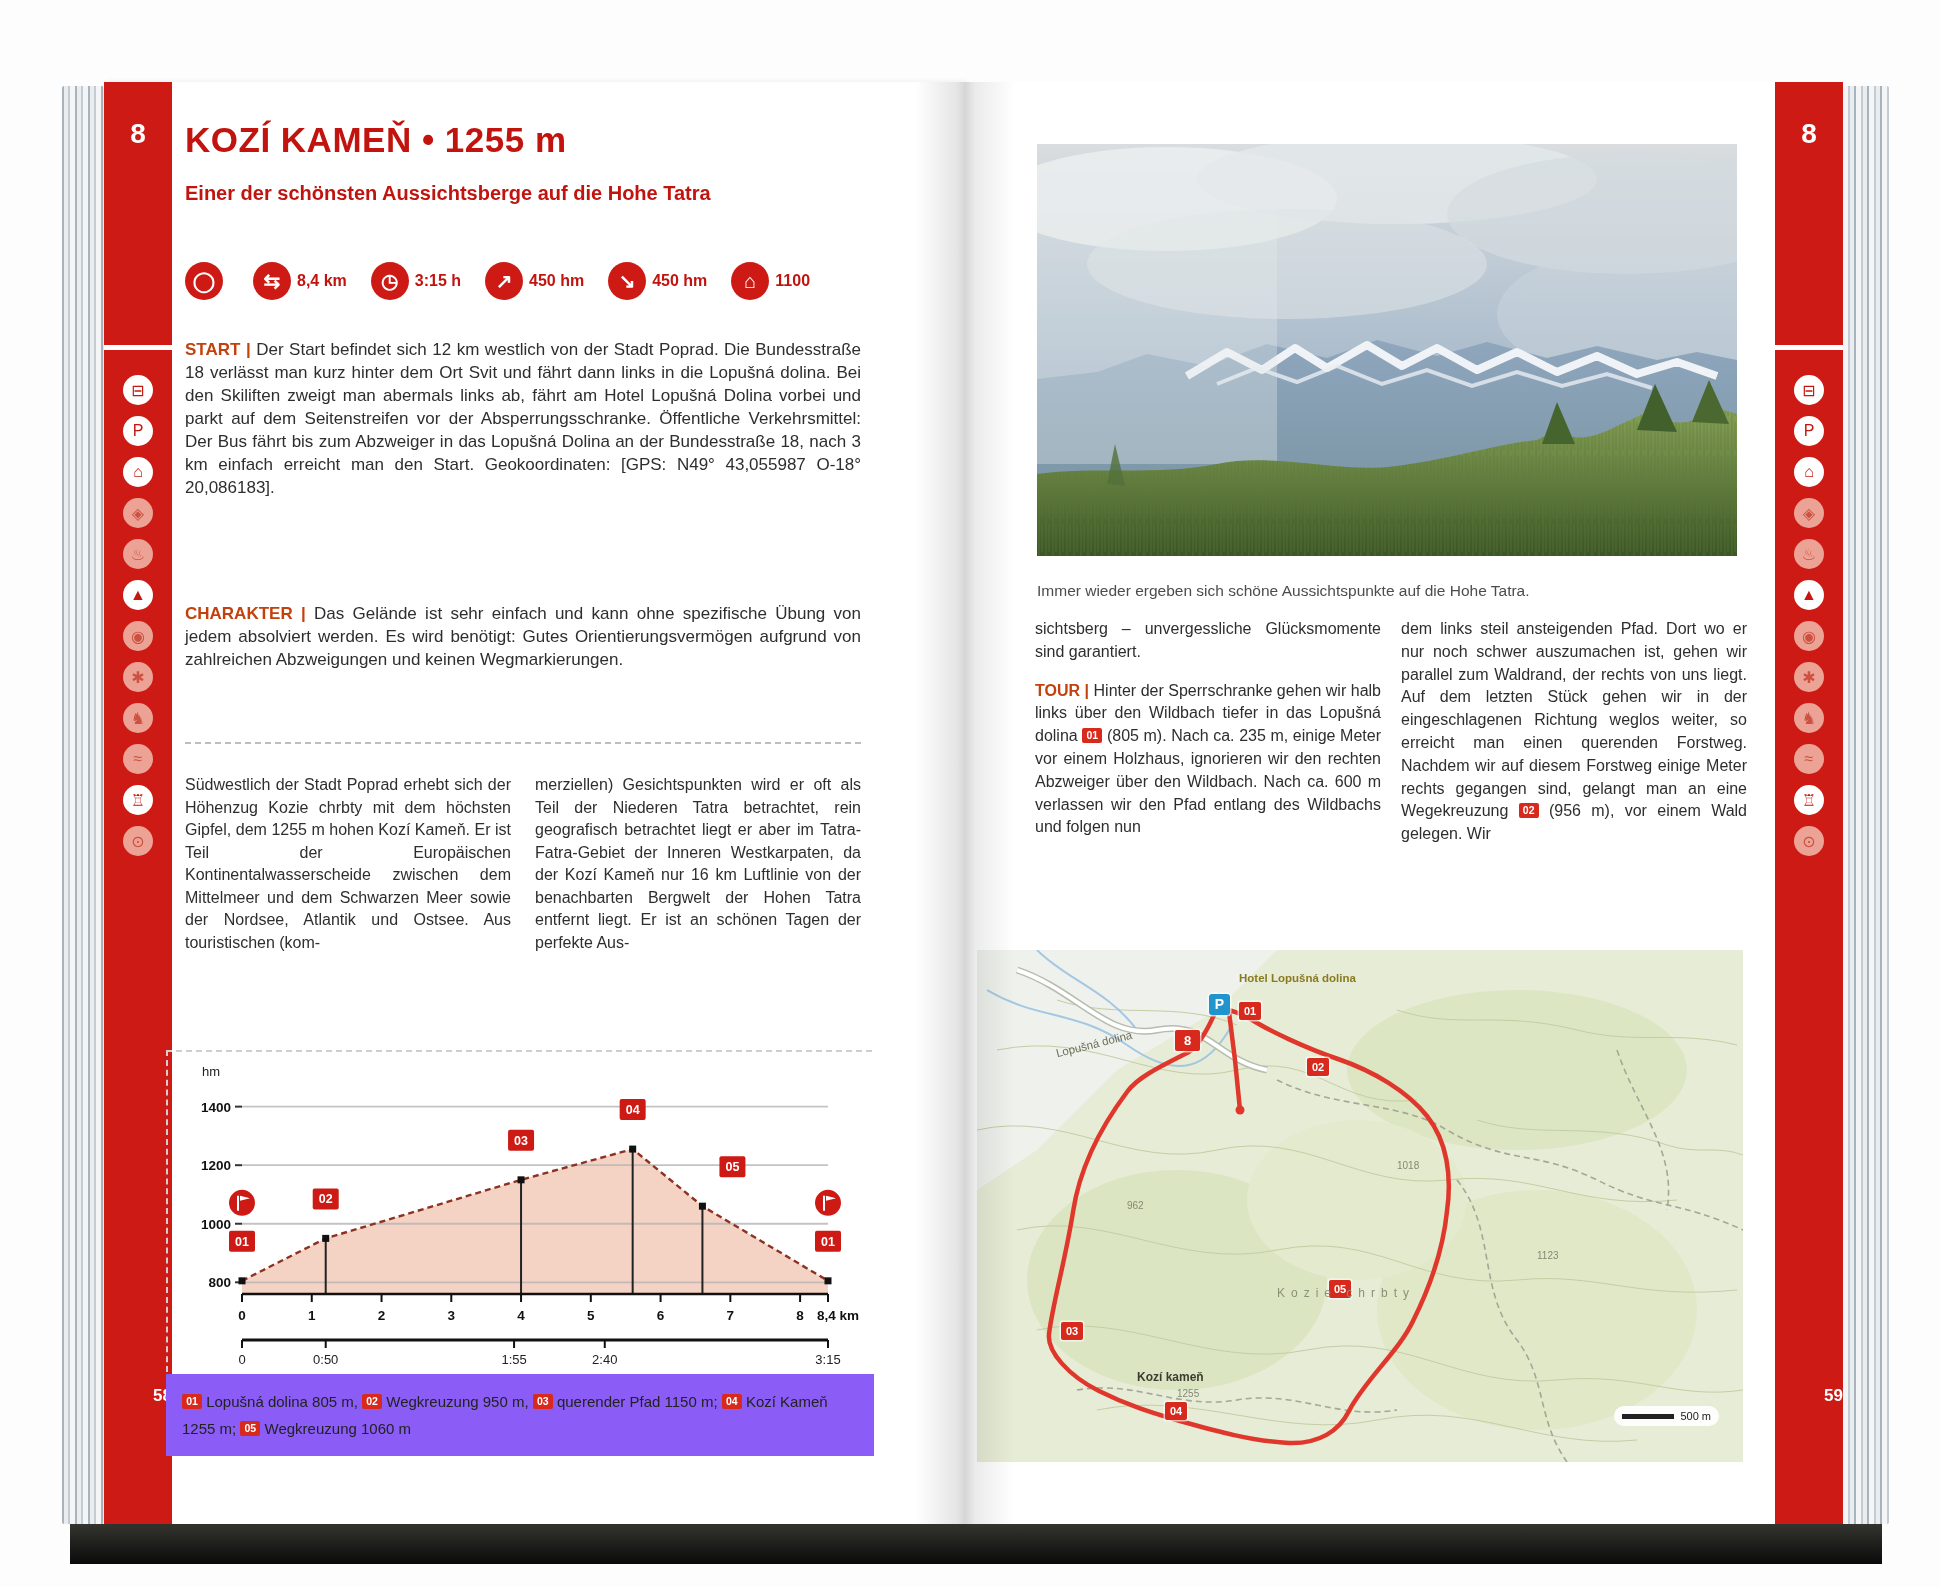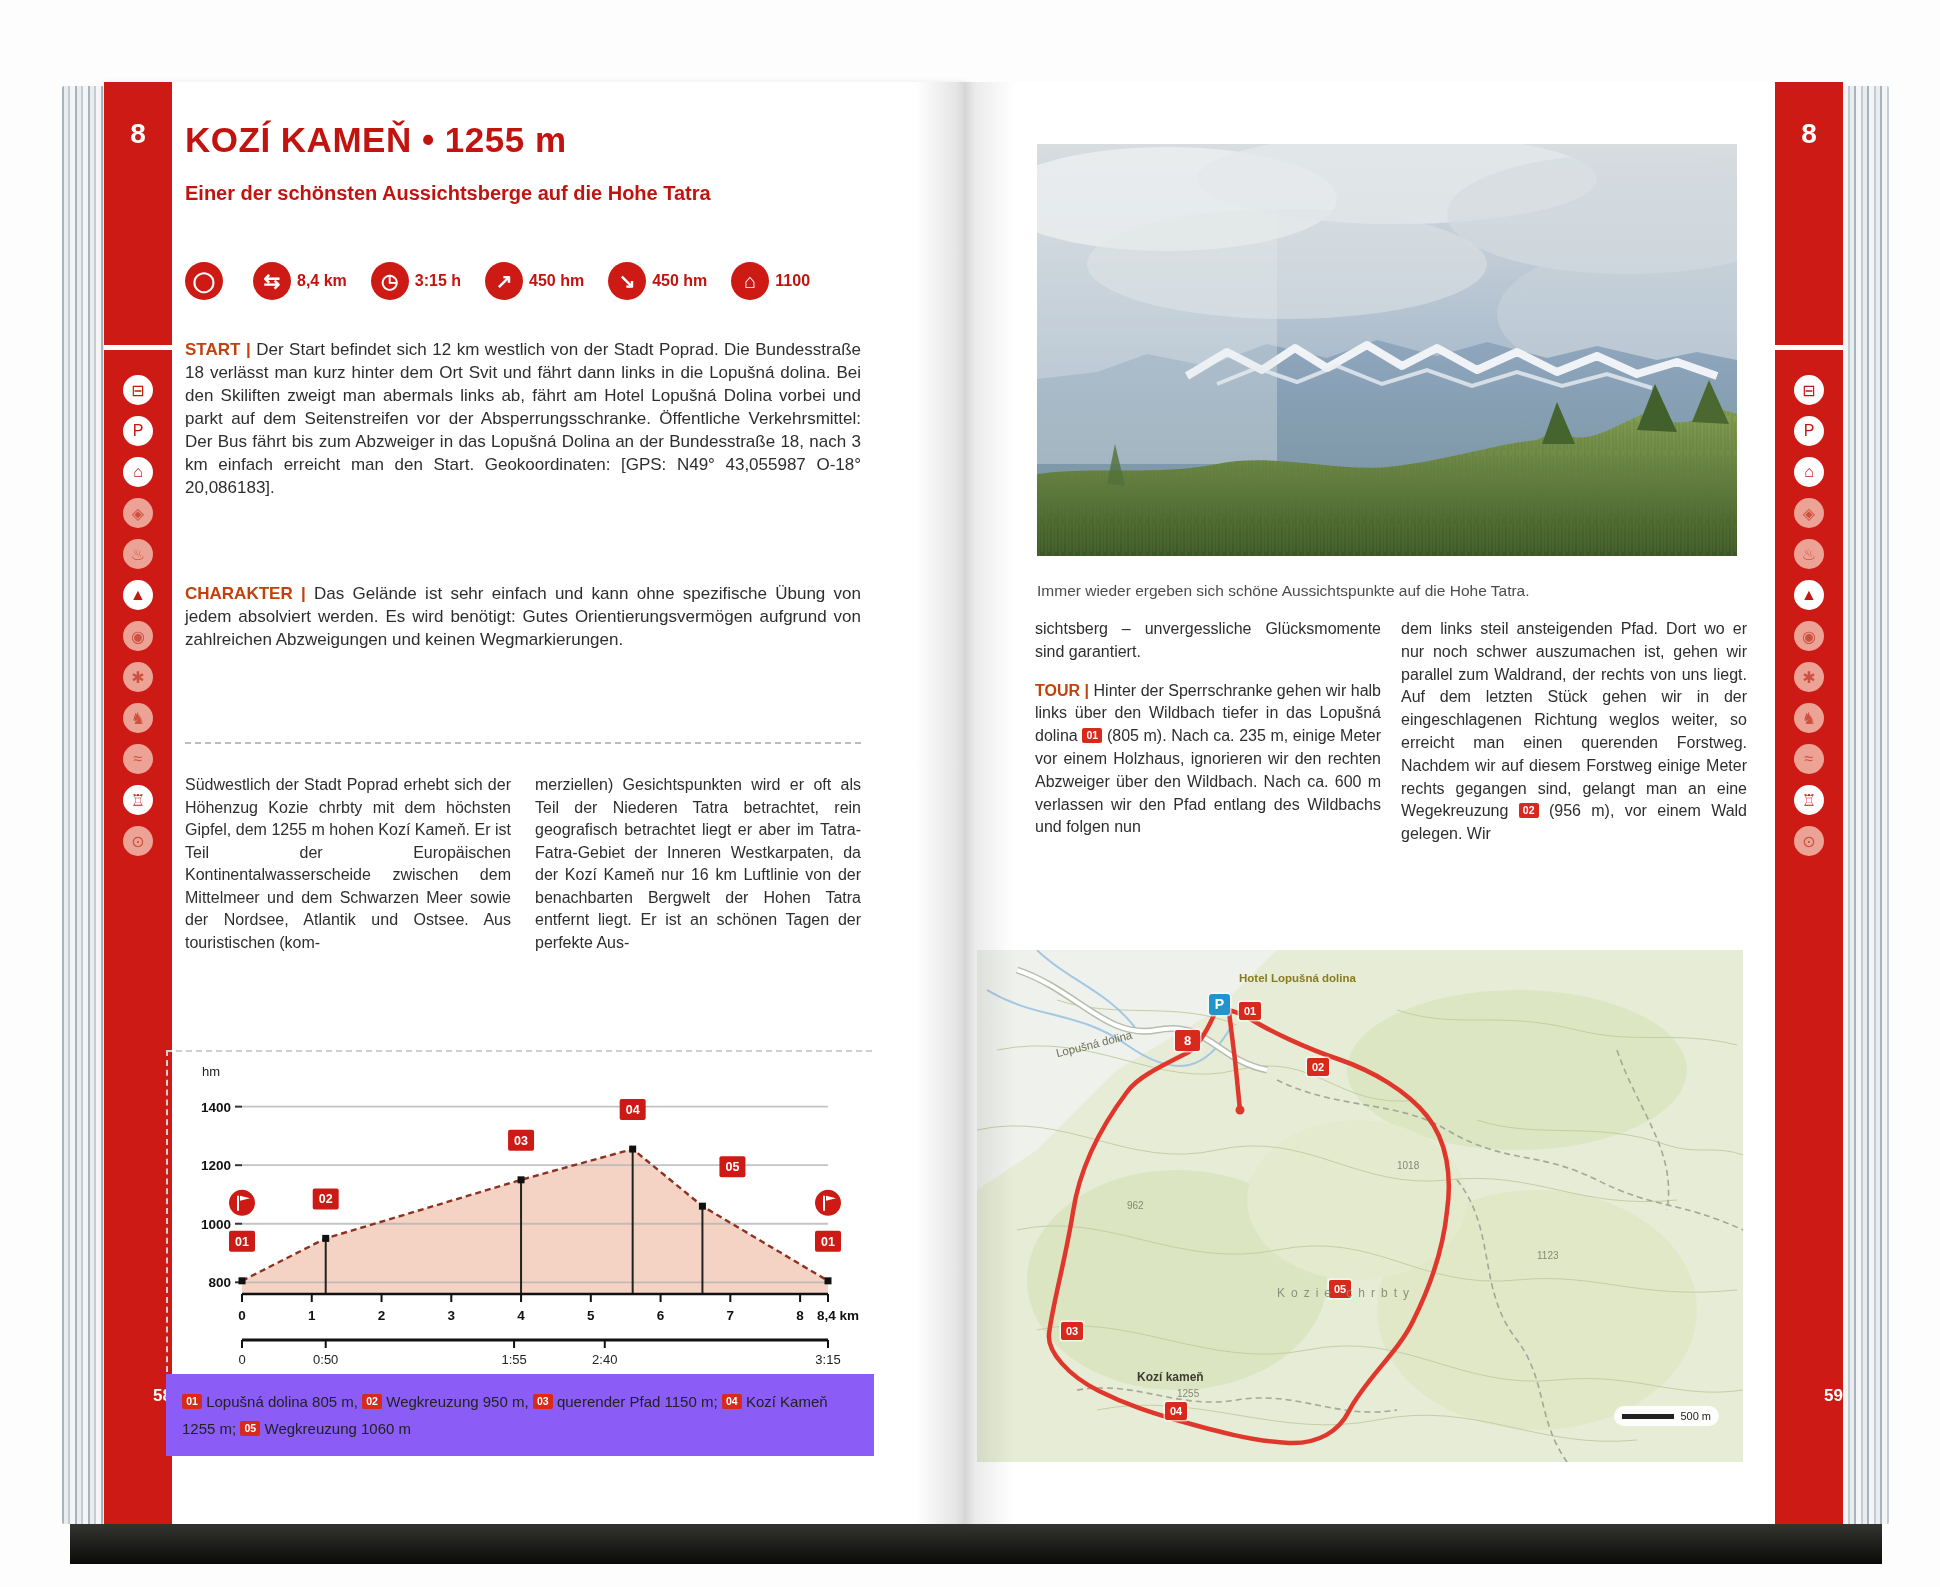--- a/index.html
+++ b/index.html
@@ -30,21 +30,21 @@
     font-weight:bold;font-size:17px;}
   .tour-title{position:absolute;left:81px;top:38px;font-size:35px;font-weight:bold;color:#c2140f;letter-spacing:.5px;}
   .tour-subtitle{position:absolute;left:81px;top:100px;font-size:20px;font-weight:bold;color:#c2140f;}
   .stats{position:absolute;left:81px;top:180px;display:flex;align-items:center;gap:10px;width:690px;}
   .stat{display:flex;align-items:center;gap:6px;margin-right:14px;}
   .stat-ic{width:38px;height:38px;border-radius:50%;background:#ce1a14;color:#fff;
     display:flex;align-items:center;justify-content:center;font-size:20px;font-weight:bold;}
   .stat-val{color:#c2140f;font-weight:bold;font-size:16px;}
   .para{position:absolute;left:81px;width:676px;font-size:17px;line-height:23px;text-align:justify;color:#2e2e2e;}
   .p-start{top:256px;}
-  .p-char{top:500px;}
+  .p-char{top:520px;}
   .red-label{color:#c2410c;font-weight:bold;}
   .dashsep{position:absolute;left:81px;top:660px;width:676px;border-top:2px dashed #bdbdbd;}
   .cols{position:absolute;left:81px;top:692px;width:676px;display:flex;gap:24px;}
   .col{width:326px;font-size:16px;line-height:22.5px;text-align:justify;color:#2e2e2e;}
   
   .profilebox{position:absolute;left:62px;top:968px;width:700px;height:330px;
     border-left:2px dashed #cfcfcf;border-top:2px dashed #cfcfcf;padding-left:4px;}
   .cl{font-family:"Liberation Sans",sans-serif;font-size:13px;fill:#222;}
   .clb{font-family:"Liberation Sans",sans-serif;font-size:13.5px;font-weight:bold;fill:#111;}
   .bt{font-family:"Liberation Sans",sans-serif;font-size:12.5px;font-weight:bold;fill:#fff;}

